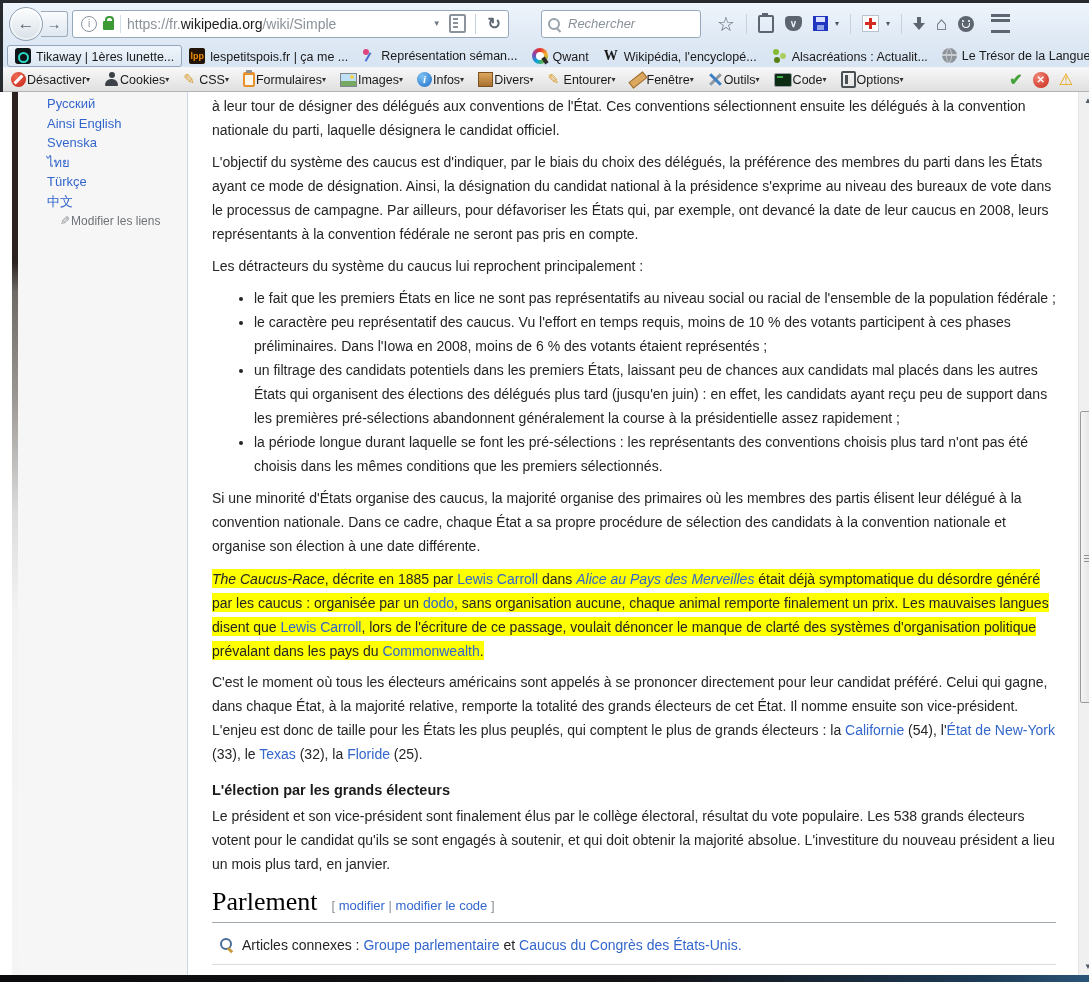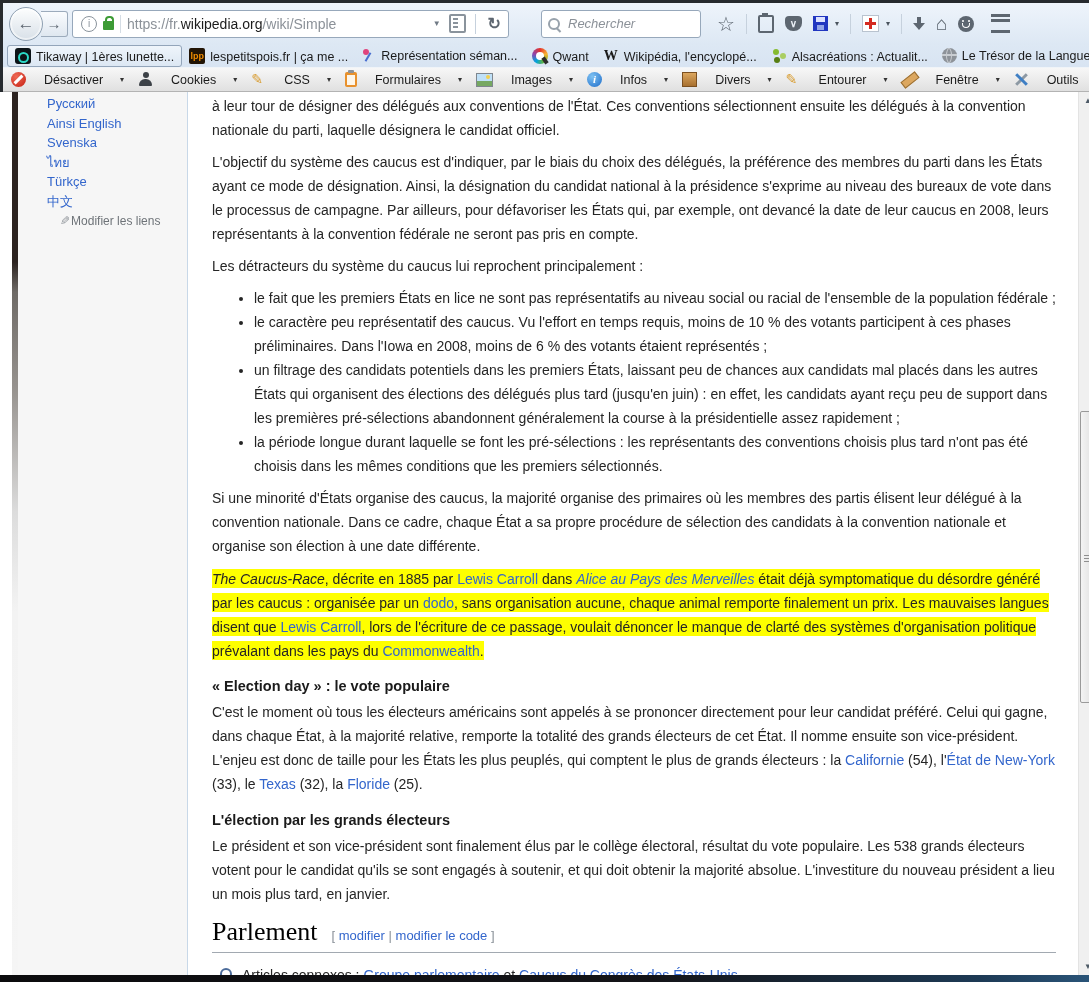--- a/index.html
+++ b/index.html
@@ -72,21 +72,21 @@
   .ic-wiki{width:16px;height:16px;color:#1b1b1b;font:bold 14px/16px "Liberation Serif",serif;text-align:center;}
   .ic-wiki::after{content:"W";}
   .ic-alsa{width:16px;height:16px;position:relative;}
   .ic-alsa::before{content:"";position:absolute;left:2px;top:1px;width:6px;height:6px;border-radius:50%;background:#85bb2f;box-shadow:7px 4px 0 #aace62,1px 8px 0 #577f14;}
   .ic-globe{width:15px;height:15px;border-radius:50%;background:#8d9298;position:relative;}
   .ic-globe::before{content:"";position:absolute;left:0;top:6px;width:15px;height:2px;background:#c9cdd1;}
   .ic-globe::after{content:"";position:absolute;left:4px;top:0;width:6px;height:15px;border:1px solid #c9cdd1;border-radius:50%;box-sizing:border-box;}
 
   
   .devbar{position:absolute;top:67px;left:3px;right:0;height:25px;background:linear-gradient(#f7f7f7,#e0e0e0);border-top:1px solid #f0f4f8;border-bottom:1px solid #b3b3b3;display:flex;align-items:center;gap:14px;padding:0 8px;box-sizing:border-box;font-size:12.5px;color:#1a1a1a;}
-  .dev-item{display:flex;align-items:center;gap:18px;white-space:nowrap;}
+  .dev-item{display:flex;align-items:center;gap:1px;white-space:nowrap;}
   .dev-caret{font-size:8px;color:#333;margin-left:-1px;}
   .dev-status{margin-left:auto;display:flex;align-items:center;gap:10px;padding-right:8px;}
   .ic-disable{width:15px;height:15px;border-radius:50%;background:radial-gradient(circle at 35% 30%,#ef6a55,#c61f12);position:relative;}
   .ic-disable::after{content:"";position:absolute;left:2px;top:6px;width:11px;height:3px;background:#fff;transform:rotate(-45deg);}
   .ic-cookies{width:15px;height:15px;position:relative;}
   .ic-cookies::before{content:"";position:absolute;left:4.5px;top:0;width:6px;height:6px;border-radius:50%;background:#3c4147;}
   .ic-cookies::after{content:"";position:absolute;left:1px;bottom:1px;width:13px;height:7px;border-radius:6px 6px 1px 1px;background:#3c4147;}
   .ic-pencil{width:15px;height:15px;font-size:14px;line-height:15px;color:#d89a2b;}
   .ic-pencil::after{content:"✎";}
   .ic-form{width:12px;height:15px;background:#e8912d;border-radius:2px;position:relative;}
@@ -312,21 +312,20 @@
       <p><span>L'objectif du système des caucus est d'indiquer, par le biais du choix des délégués, la préférence des membres du parti dans les États ayant ce mode de désignation. Ainsi, la désignation du candidat national à la présidence s'exprime au niveau des bureaux de vote dans le processus de campagne. Par ailleurs, pour défavoriser les États qui, par exemple, ont devancé la date de leur caucus en 2008, leurs représentants à la convention fédérale ne seront pas pris en compte.</span></p>
       <p><span>Les détracteurs du système du caucus lui reprochent principalement :</span></p>
       <ul id="bullets">
           <li><span>le fait que les premiers États en lice ne sont pas représentatifs au niveau social ou racial de l'ensemble de la population fédérale ;</span></li>
           <li><span>le caractère peu représentatif des caucus. Vu l'effort en temps requis, moins de 10 % des votants participent à ces phases préliminaires. Dans l'Iowa en 2008, moins de 6 % des votants étaient représentés ;</span></li>
           <li><span>un filtrage des candidats potentiels dans les premiers États, laissant peu de chances aux candidats mal placés dans les autres États qui organisent des élections des délégués plus tard (jusqu'en juin) : en effet, les candidats ayant reçu peu de support dans les premières pré-sélections abandonnent généralement la course à la présidentielle assez rapidement ;</span></li>
           <li><span>la période longue durant laquelle se font les pré-sélections : les représentants des conventions choisis plus tard n'ont pas été choisis dans les mêmes conditions que les premiers sélectionnés.</span></li>
         </ul>
       <p><span>Si une minorité d'États organise des caucus, la majorité organise des primaires où les membres des partis élisent leur délégué à la convention nationale. Dans ce cadre, chaque État a sa propre procédure de sélection des candidats à la convention nationale et organise son élection à une date différente.</span></p>
       <p><span class="hl"><span class="it">The Caucus-Race</span><span>, décrite en 1885 par </span><a href="#">Lewis Carroll</a><span> dans </span><a href="#" class="it">Alice au Pays des Merveilles</a><span> était déjà symptomatique du désordre généré par les caucus : organisée par un </span><a href="#">dodo</a><span>, sans organisation aucune, chaque animal remporte finalement un prix. Les mauvaises langues disent que </span><a href="#">Lewis Carroll</a><span>, lors de l'écriture de ce passage, voulait dénoncer le manque de clarté des systèmes d'organisation politique prévalant dans les pays du </span><a href="#">Commonwealth</a><span>.</span></span></p>
-      <h3 class="sub">« Election day » : le vote populaire</h3>
       <p><span>C'est le moment où tous les électeurs américains sont appelés à se prononcer directement pour leur candidat préféré. Celui qui gagne, dans chaque État, à la majorité relative, remporte la totalité des grands électeurs de cet État. Il nomme ensuite son vice-président. L'enjeu est donc de taille pour les États les plus peuplés, qui comptent le plus de grands électeurs : la </span><a href="#">Californie</a><span> (54), l'</span><a href="#">État de New-York</a><span> (33), le </span><a href="#">Texas</a><span> (32), la </span><a href="#">Floride</a><span> (25).</span></p>
       <h3 class="sub">L'élection par les grands électeurs</h3>
       <p><span>Le président et son vice-président sont finalement élus par le collège électoral, résultat du vote populaire. Les 538 grands électeurs votent pour le candidat qu'ils se sont engagés à soutenir, et qui doit obtenir la majorité absolue. L'investiture du nouveau président a lieu un mois plus tard, en janvier.</span></p>
       <div class="h2row">
         <span class="h2title">Parlement</span>
         <span class="editsec"><span>[</span> <a href="#">modifier</a> <span>|</span> <a href="#">modifier le code</a> <span>]</span></span>
       </div>
       <div class="connexes">
         <span class="ic-magblue"></span>
         <span><span>Articles connexes : </span><a href="#">Groupe parlementaire</a><span> et </span><a href="#">Caucus du Congrès des États-Unis.</a></span>

